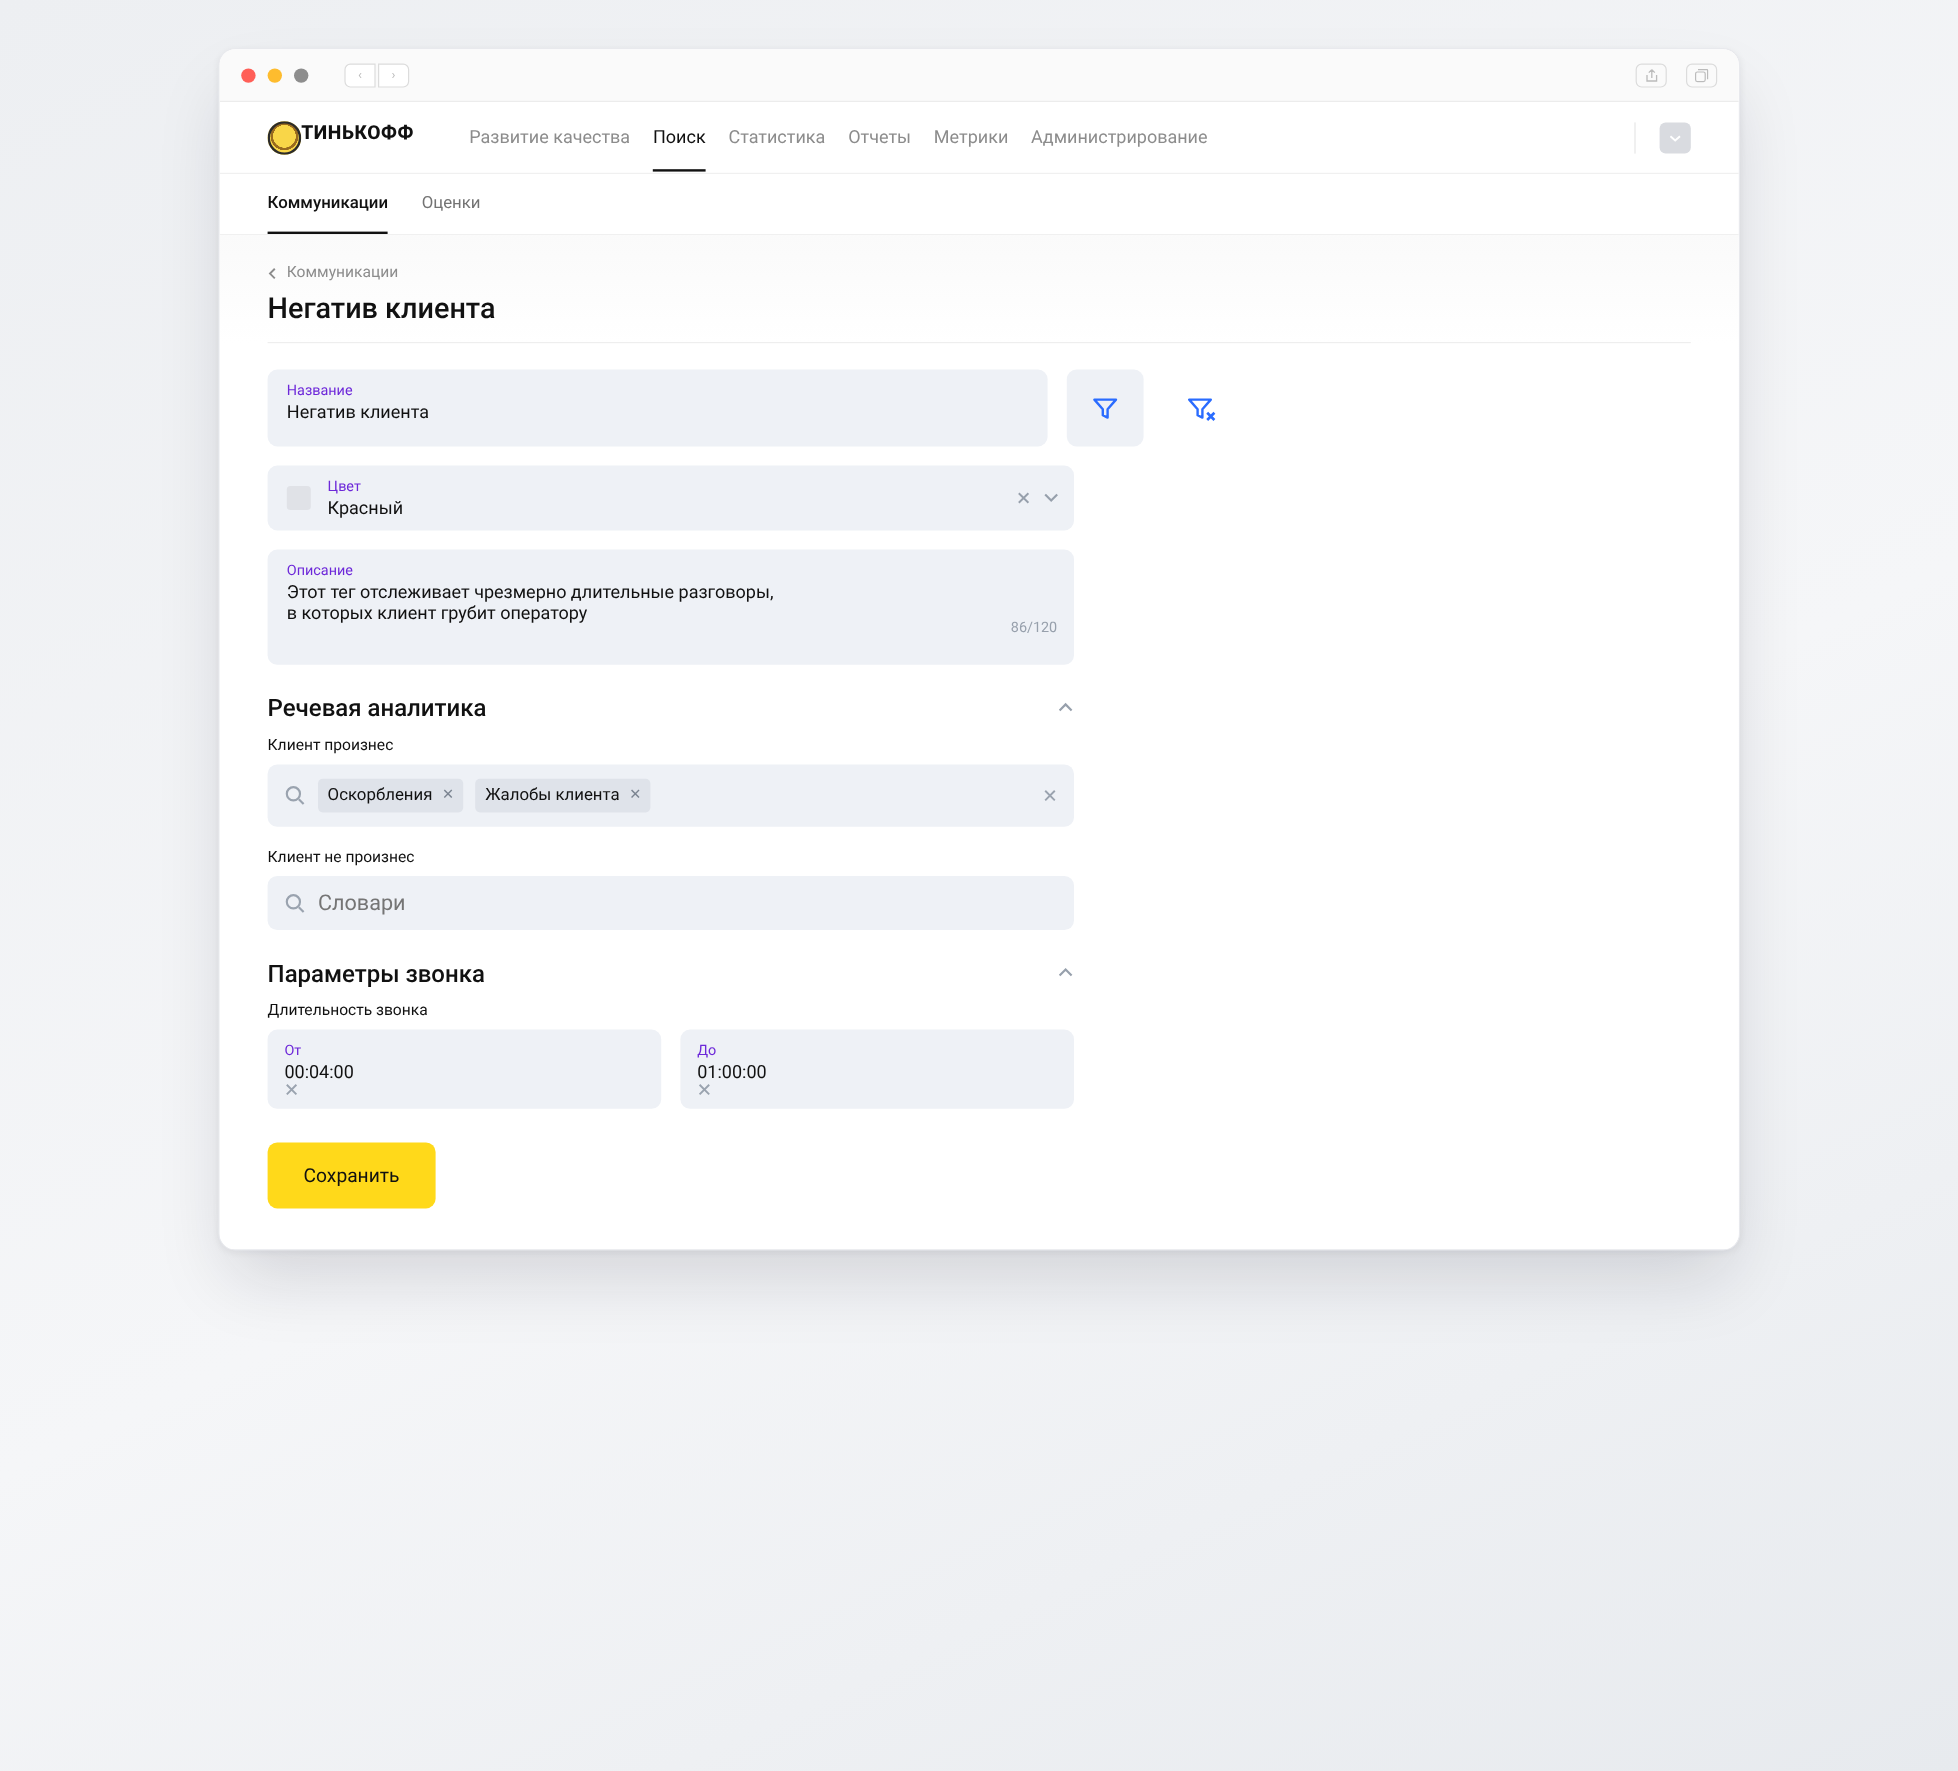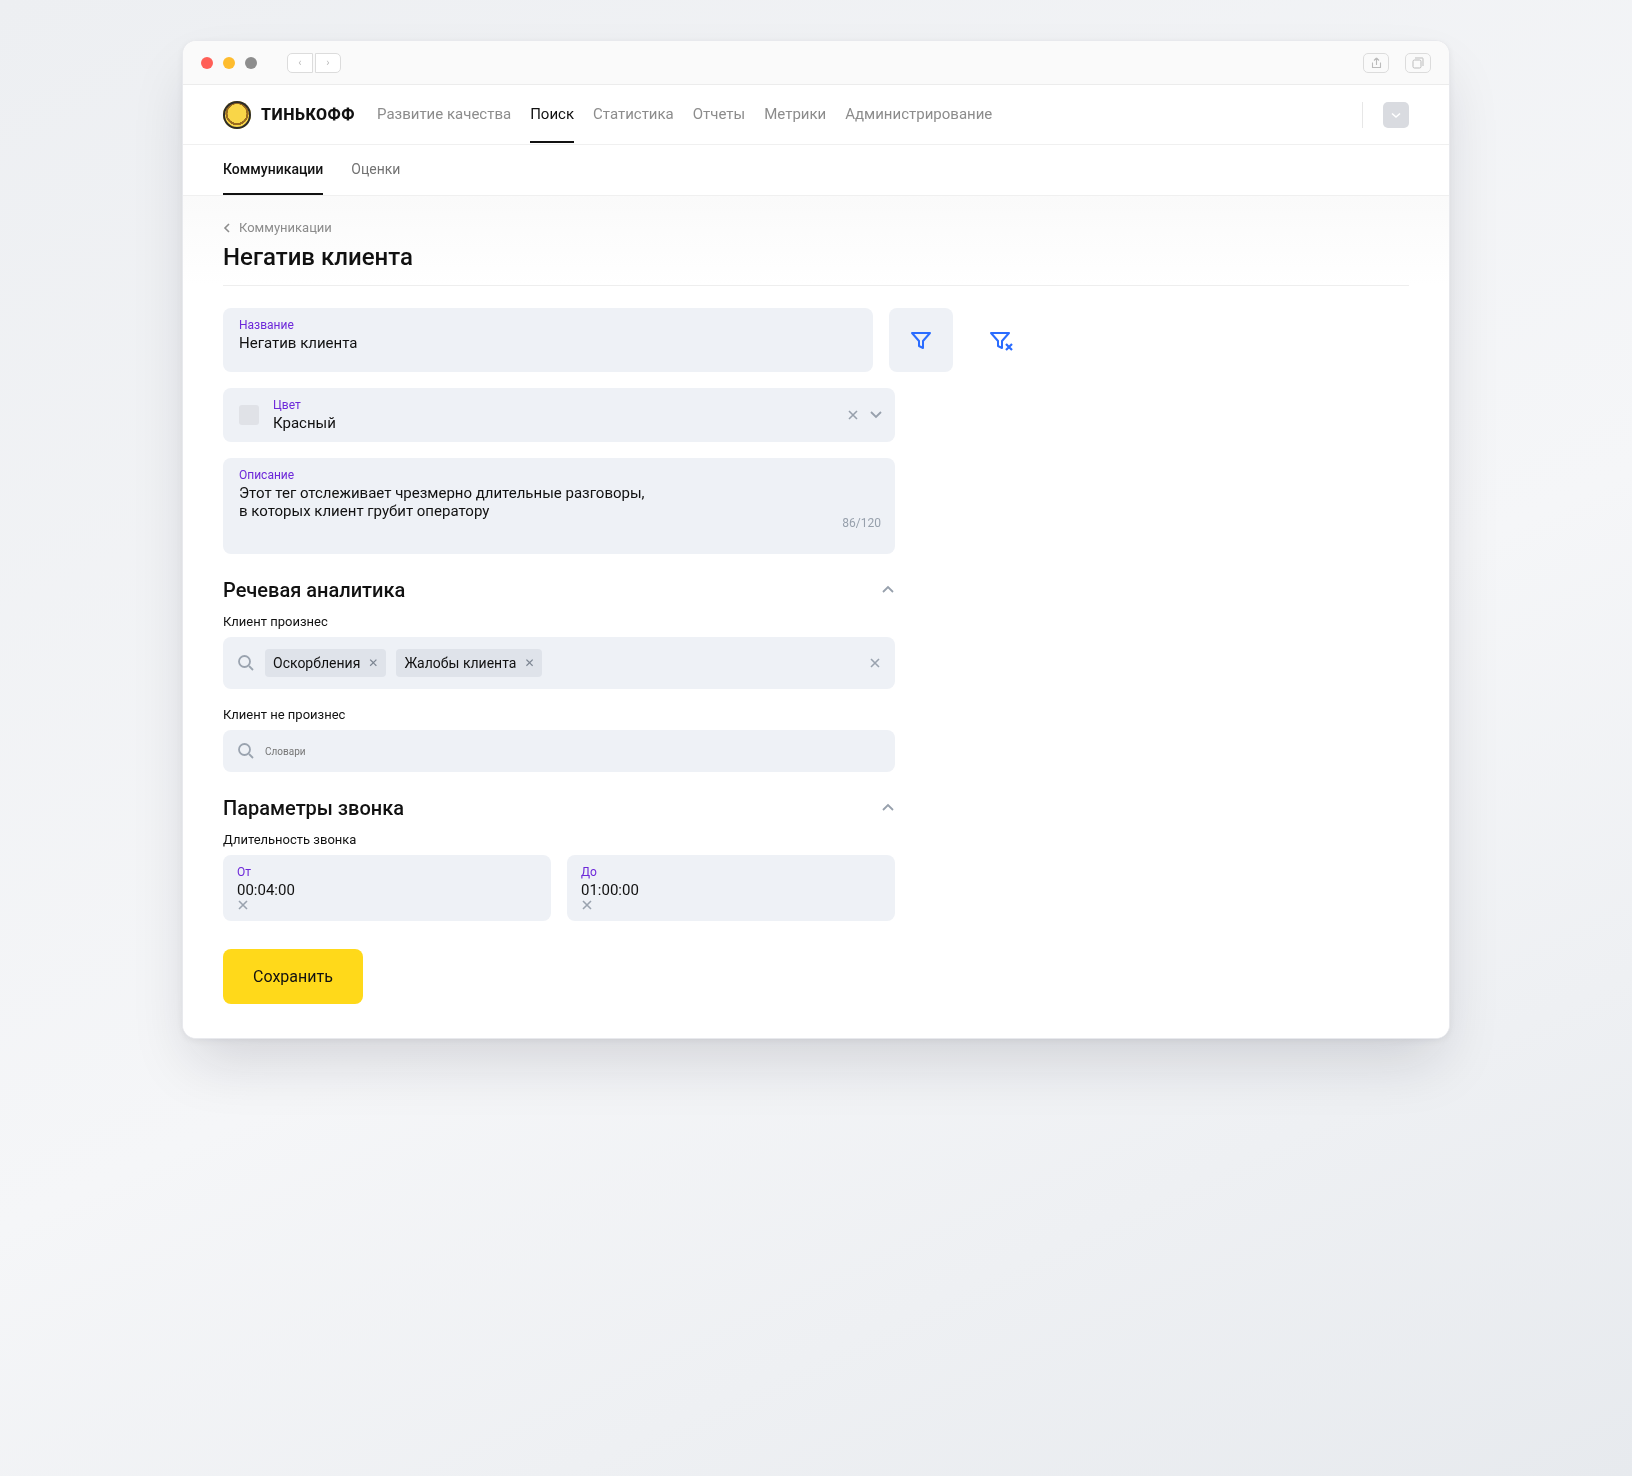--- a/index.html
+++ b/index.html
@@ -9,21 +9,21 @@
   .titlebar{height:44px;background:#fafafa;border-bottom:1px solid #ececec;display:flex;align-items:center;padding:0 18px;gap:10px}
   .tl-dot{width:12px;height:12px;border-radius:50%}
   .tl-dot.r{background:#ff5f57}.tl-dot.y{background:#febc2e}.tl-dot.g{background:#8d8d8d}
   .navbtns{display:flex;gap:2px;margin-left:20px}
   .navbtn{width:26px;height:20px;border:1px solid #dcdcdc;background:#fff;display:flex;align-items:center;justify-content:center;color:#bbb;font-size:11px}
   .navbtn:first-child{border-radius:5px 0 0 5px}.navbtn:last-child{border-radius:0 5px 5px 0}
   .tb-spacer{flex:1}
   .tb-icon{width:26px;height:20px;border:1px solid #dcdcdc;border-radius:5px;display:flex;align-items:center;justify-content:center;color:#bbb;font-size:11px;margin-left:6px}
 
   .topbar{display:flex;align-items:center;padding:0 40px;height:60px;border-bottom:1px solid #f0f0f0}
-  .brand{display:flex;align-items:center;gap:10px;margin-right:22px}
+  .brand{display:flex;align-items:flex-start;gap:0;margin-right:46px}
   .brand-logo{width:28px;height:28px;border-radius:50%;background:radial-gradient(circle at 50% 45%,#f9d648 0 45%,#9a6b1f 46% 55%,#f9d648 56% 100%);box-shadow:inset 0 0 0 2px #2b2b2b}
   .brand-name{font-weight:800;letter-spacing:.5px;font-size:16px;color:#111}
   .mainnav{display:flex;gap:19px;flex:1}
   .mainnav a{color:#8c8c8c;text-decoration:none;font-size:15px;padding:18px 0;border-bottom:2px solid transparent;display:inline-block}
   .mainnav a.active{color:#111;border-bottom-color:#111}
   .avatarbox{width:26px;height:26px;border-radius:5px;background:#d9dbe0;display:flex;align-items:center;justify-content:center;color:#fff;font-size:12px;margin-left:20px}
   .vbar{width:1px;height:26px;background:#e7e7e7;margin-left:20px}
 
   .subnav{display:flex;gap:28px;padding:0 40px;border-bottom:1px solid #f0f0f0}
   .subnav a{color:#737373;text-decoration:none;font-size:14px;padding:16px 0;border-bottom:2px solid transparent}
@@ -48,24 +48,24 @@
   .iconbtn svg{stroke:#2a6cff}
   .field.textarea{padding-bottom:8px}
   .counter{position:absolute;right:14px;bottom:24px;font-size:12px;color:#97a0ac}
 
   h2.sect{font-size:20px;font-weight:500;color:#111;margin:24px 0 12px;display:flex;align-items:center;width:672px}
   h2.sect .chev{margin-left:auto;color:#97a0ac}
   .sect-lbl{font-size:13px;color:#111;margin-bottom:8px}
 
   .chipfield{background:#eef1f6;border-radius:8px;padding:12px 14px;display:flex;align-items:center;gap:10px;width:672px;position:relative;margin-bottom:18px}
   .chipfield .search-ic{color:#9aa3af;flex:0 0 auto}
-  .chip{background:#dfe3ea;border-radius:4px;padding:6px 8px;font-size:14px;color:#111;display:inline-flex;align-items:center;gap:8px}
+  .chip{background:#dfe3ea;border-radius:4px;padding:6px 8px;font-size:14px;color:#111;display:inline-flex;gap:8px}
   .chip .x{color:#7b8491;font-size:12px}
   .chipfield .clear{position:absolute;right:14px;top:50%;transform:translateY(-50%);color:#9aa3af}
-  .chipfield input.ph{border:none;background:transparent;font-size:10px;color:#a21caf;outline:none;flex:1}
+  .chipfield input.ph{border:none;background:transparent;font-size:18px;color:#a21caf;outline:none;flex:1}
 
   .range-row{display:flex;gap:16px;width:672px}
   .rangebox{background:#eef1f6;border-radius:8px;padding:10px 14px;flex:1;position:relative}
 
   .savebtn{margin-top:28px;background:#ffd91a;border:none;border-radius:8px;padding:18px 30px;font-size:16px;color:#111;font-weight:400;cursor:pointer}
 
   svg{display:block}
 </style>
 </head>
 <body>

